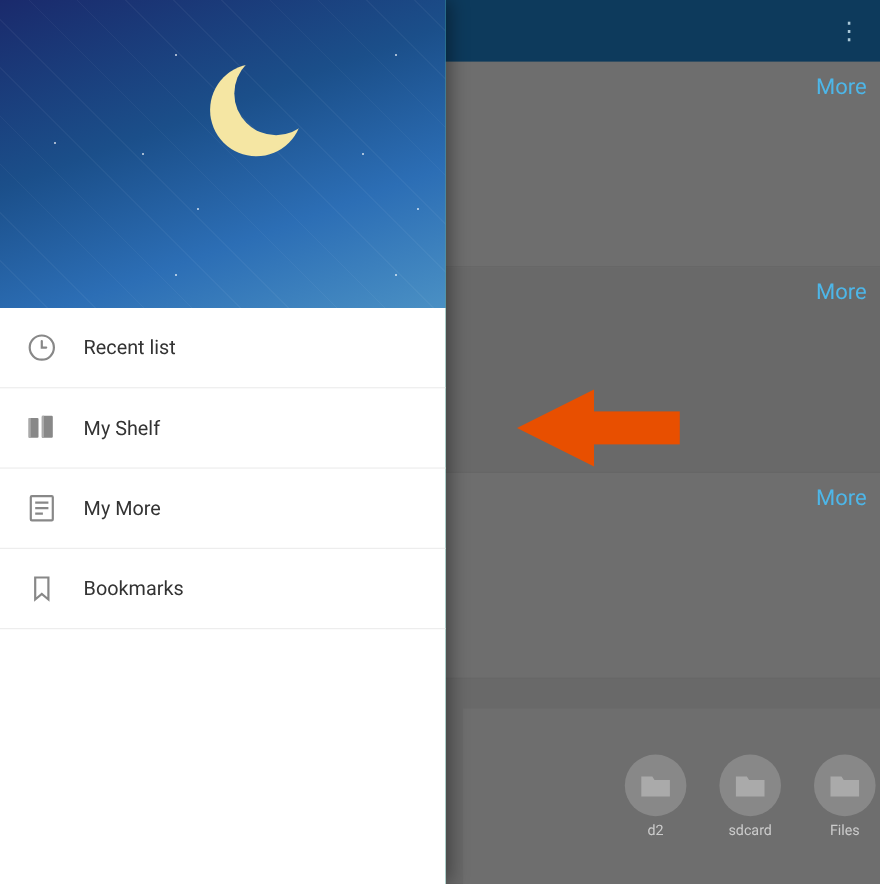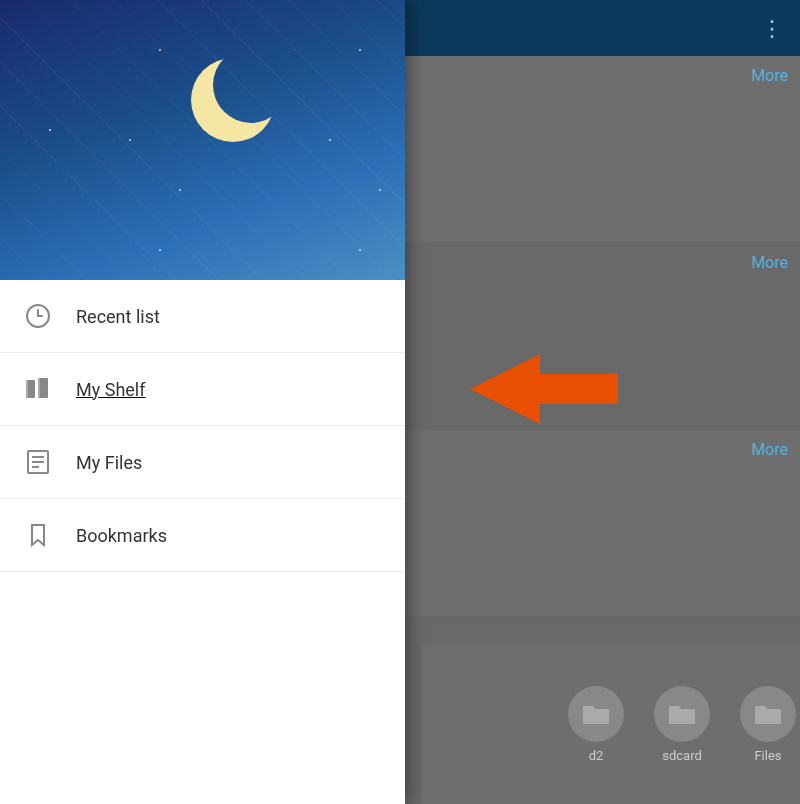--- a/index.html
+++ b/index.html
@@ -78,21 +78,21 @@
       background: #6e6e6e;
     }
 
     .right-section:nth-child(1) { background: #6e6e6e; }
     .right-section:nth-child(2) { background: #696969; }
     .right-section:nth-child(3) { background: #6e6e6e; }
     .right-section:nth-child(4) { background: #696969; }
 
     .more-link {
       color: #4db6e8;
-      font-size: 16px;
+      font-size: 20px;
       cursor: pointer;
     }
 
     
     .folder-row {
       position: absolute;
       bottom: 0;
       left: 405px;
       width: 395px;
       height: 160px;
@@ -310,21 +310,21 @@
     <div class="menu-item">
       <div class="menu-icon">
         <svg width="26" height="26" viewBox="0 0 26 26" fill="none" xmlns="http://www.w3.org/2000/svg">
           <circle cx="13" cy="13" r="11" stroke="#888" stroke-width="2" fill="none"></circle>
           <polyline points="13,7 13,13 17,13" stroke="#888" stroke-width="2" stroke-linecap="round" fill="none"></polyline>
         </svg>
       </div>
       <span class="menu-label">Recent list</span>
     </div>
 
-    <div class="menu-item" style="position:relative; overflow:visible;text-decoration:underline;">
+    <div class="menu-item" style="position:relative; overflow:visible;">
       <div class="menu-icon">
         <svg width="28" height="26" viewBox="0 0 28 26" fill="none" xmlns="http://www.w3.org/2000/svg">
 
           <rect x="2" y="4" width="9" height="18" rx="1" fill="#888"></rect>
           <rect x="2" y="4" width="2" height="18" fill="#aaa"></rect>
           <rect x="14" y="2" width="10" height="20" rx="1" fill="#888"></rect>
           <rect x="14" y="2" width="2" height="20" fill="#aaa"></rect>
         </svg>
       </div>
       <span class="menu-label">My Shelf</span>
@@ -337,21 +337,21 @@
 
     <div class="menu-item">
       <div class="menu-icon">
         <svg width="26" height="26" viewBox="0 0 26 26" fill="none" xmlns="http://www.w3.org/2000/svg">
           <rect x="3" y="2" width="20" height="22" rx="1" stroke="#888" stroke-width="2" fill="none"></rect>
           <line x1="7" y1="8" x2="19" y2="8" stroke="#888" stroke-width="2"></line>
           <line x1="7" y1="13" x2="19" y2="13" stroke="#888" stroke-width="2"></line>
           <line x1="7" y1="18" x2="14" y2="18" stroke="#888" stroke-width="2"></line>
         </svg>
       </div>
-      <span class="menu-label">My Files</span>
+      <span class="menu-label">My More</span>
     </div>
 
 
     <div class="menu-item">
       <div class="menu-icon">
         <svg width="26" height="26" viewBox="0 0 26 26" fill="none" xmlns="http://www.w3.org/2000/svg">
           <path d="M7 3 L19 3 L19 23 L13 18 L7 23 Z" stroke="#888" stroke-width="2" fill="none"></path>
         </svg>
       </div>
       <span class="menu-label">Bookmarks</span>

